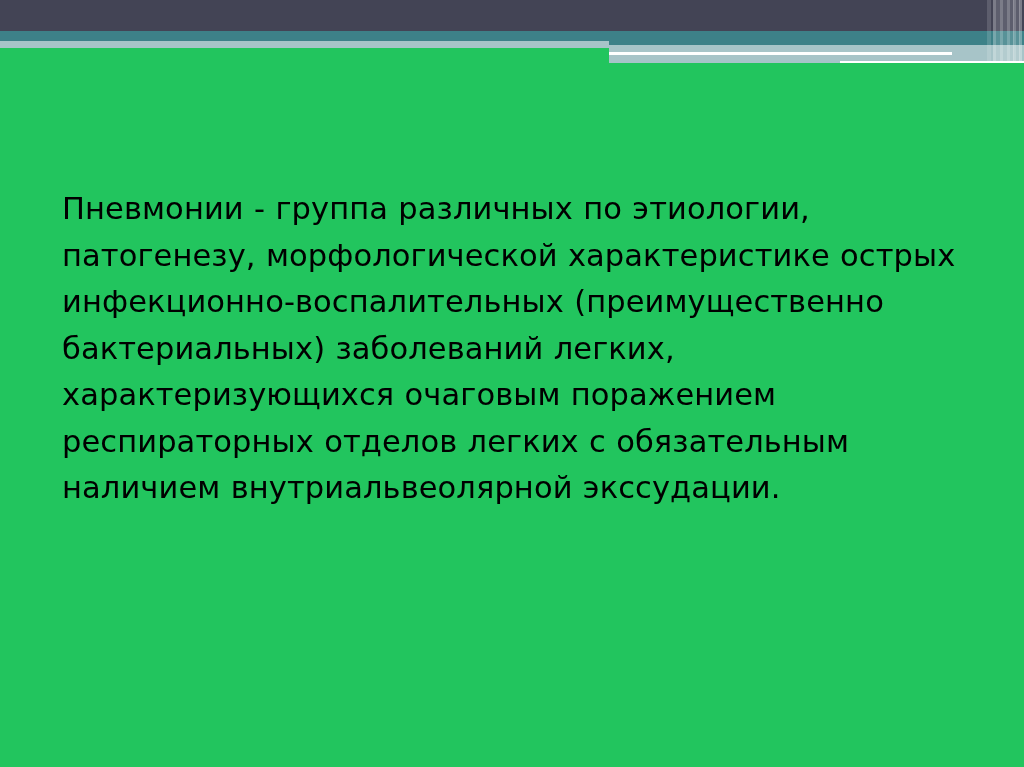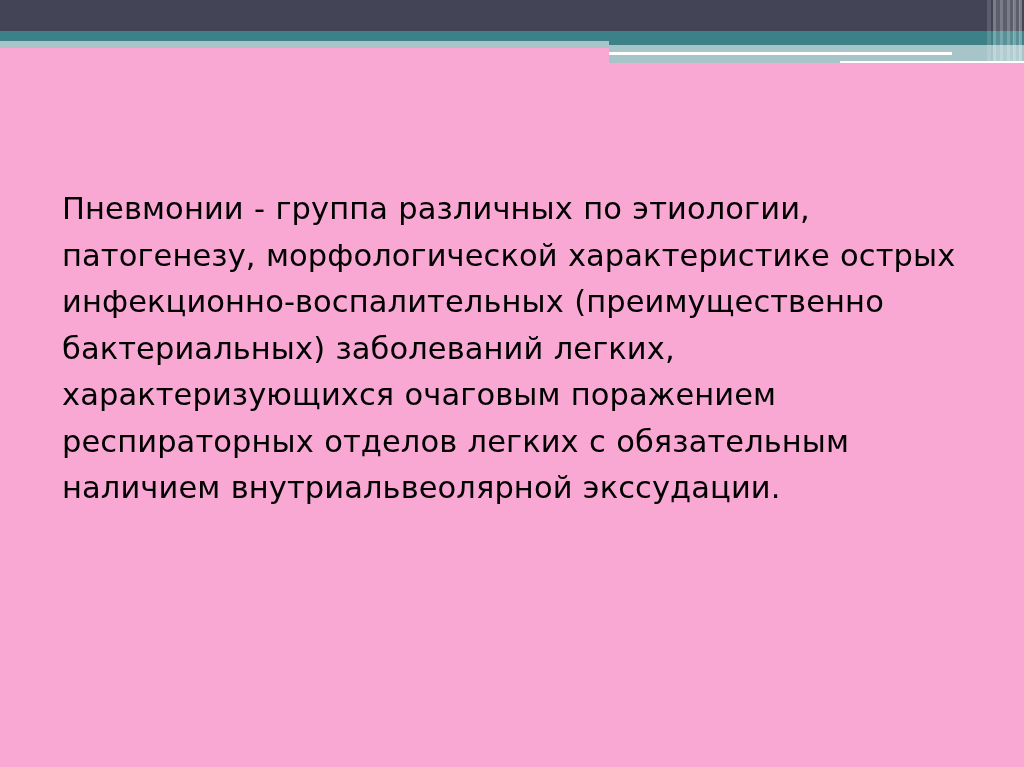--- a/index.html
+++ b/index.html
@@ -15,21 +15,21 @@
     font-family: "DejaVu Sans", "Liberation Sans", sans-serif;
     position: relative;
   }
 
   .slide {
     position: absolute;
     left: 0;
     top: 0;
     width: 1024px;
     height: 767px;
-    background: #f9a8d4;
+    background: #22c55e;
     overflow: hidden;
   }
 
   
   .banner {
     position: absolute;
     left: 0;
     top: 0;
     width: 1024px;
     height: 80px;

